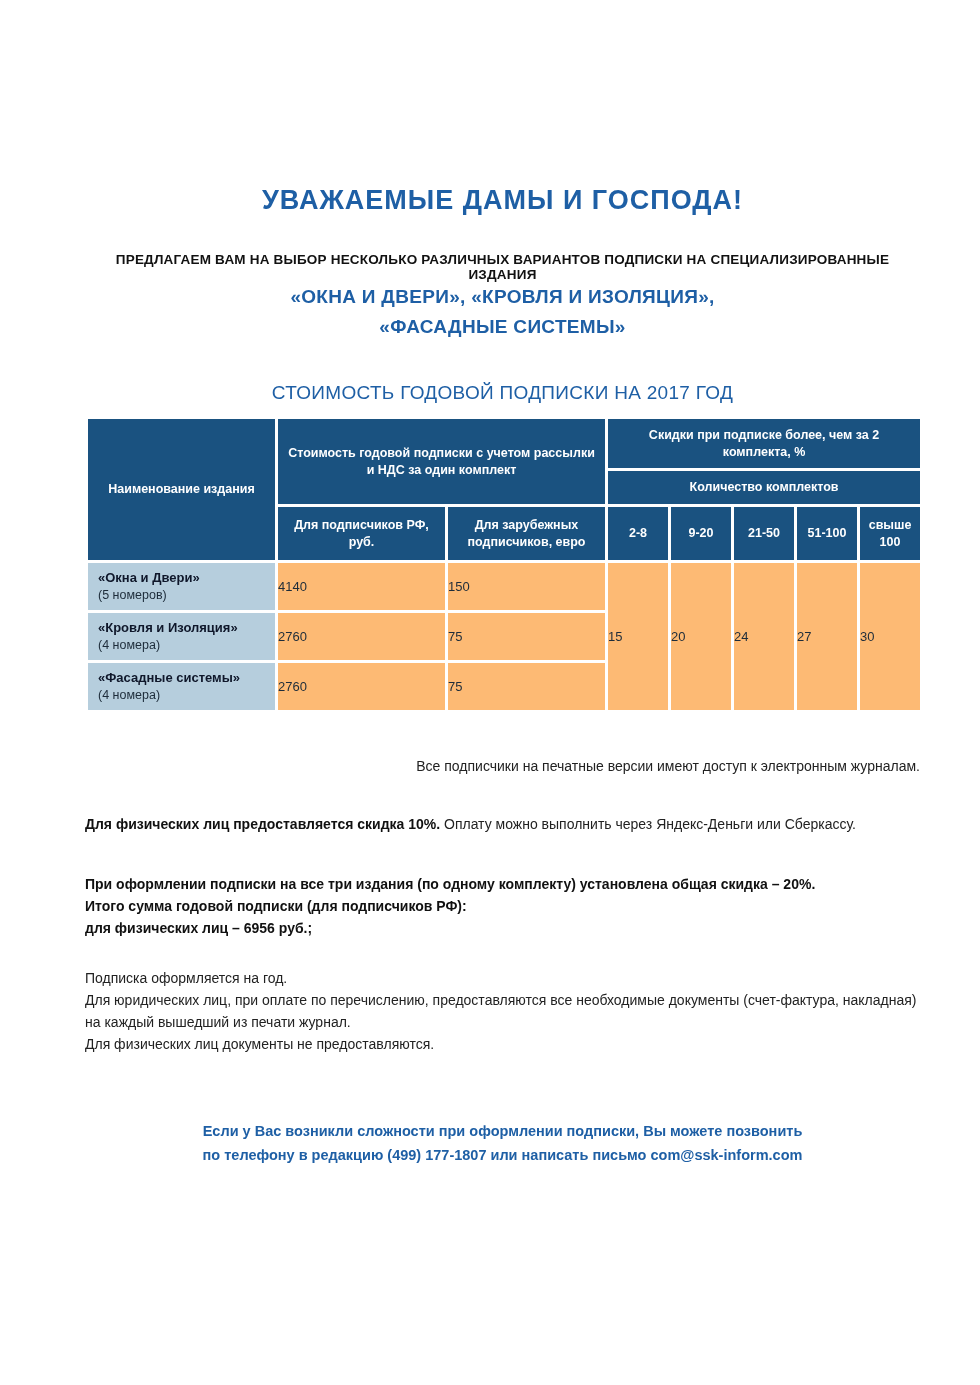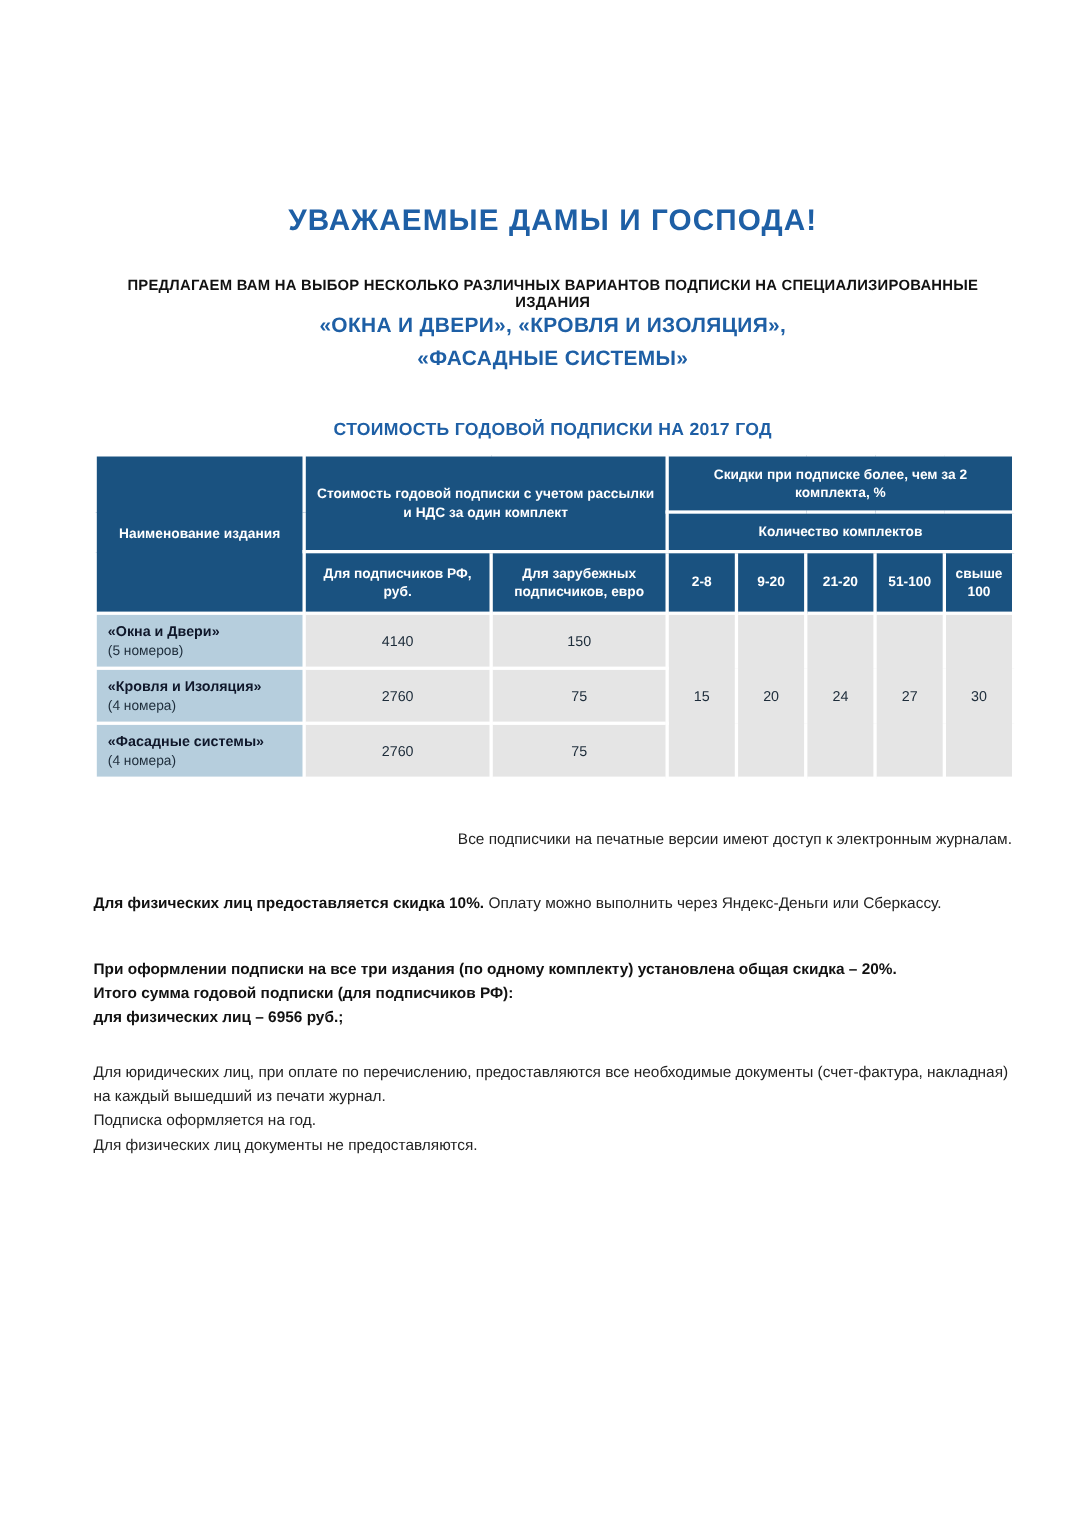--- a/index.html
+++ b/index.html
@@ -37,22 +37,22 @@
     color: #1e5fa5;
     font-size: 19px;
     font-weight: bold;
     line-height: 30px;
     letter-spacing: 0.3px;
   }
   .table-caption {
     margin-top: 40px;
     text-align: center;
     color: #1e5fa5;
-    font-size: 16px;
-    font-weight: bold;
+    font-size: 19px;
+    font-weight: normal;
     letter-spacing: 0.3px;
   }
 
   table.price-table {
     margin-top: 12px;
     border-collapse: collapse;
     width: 835px;
     table-layout: fixed;
   }
   .price-table th, .price-table td {
@@ -85,22 +85,22 @@
     color: #0f172a;
     font-size: 13px;
     line-height: 1.3;
   }
   td.name-cell .pub-note {
     font-size: 12.5px;
     color: #1d2c3a;
     line-height: 1.3;
   }
   td.val {
-    background: #e5e5e5;
-    text-align: center;
+    background: #fdba74;
+    text-align: left;
     vertical-align: middle;
     font-size: 13px;
     color: #1d2c3a;
   }
 
   .para {
     font-size: 14px;
     line-height: 22px;
     color: #222222;
   }
@@ -154,21 +154,21 @@
           <th colspan="5">Скидки при подписке более, чем за 2 комплекта, %</th>
         </tr>
         <tr class="h2">
           <th colspan="5">Количество комплектов</th>
         </tr>
         <tr class="h3">
           <th>Для подписчиков РФ, руб.</th>
           <th>Для зарубежных подписчиков, евро</th>
           <th>2-8</th>
           <th>9-20</th>
-          <th>21-20</th>
+          <th>21-50</th>
           <th>51-100</th>
           <th>свыше 100</th>
         </tr>
 
         <tr class="body">
           <td class="name-cell">
             <div class="pub-name">«Окна и Двери»</div>
             <div class="pub-note">(5 номеров)</div>
           </td>
           <td class="val">4140</td>
@@ -202,20 +202,24 @@
 
     <p class="para p-individuals"><span class="bold-lead">Для физических лиц предоставляется скидка 10%.</span><span> Оплату можно выполнить через Яндекс-Деньги или Сберкассу.</span></p>
 
     <div class="para p-bundle">
       <div>При оформлении подписки на все три издания (по одному комплекту) установлена общая скидка – 20%.</div>
       <div>Итого сумма годовой подписки (для подписчиков РФ):</div>
       <div>для физических лиц – 6956 руб.;</div>
     </div>
 
     <div class="para p-terms">
+      <div>Подписка оформляется на год.</div>
       <div>Для юридических лиц, при оплате по перечислению, предоставляются все необходимые документы (счет-фактура, накладная) на каждый вышедший из печати журнал.</div>
-      <div>Подписка оформляется на год.</div>
       <div>Для физических лиц документы не предоставляются.</div>
     </div>
 
+    <div class="footer-note">
+      <div>Если у Вас возникли сложности при оформлении подписки, Вы можете позвонить</div>
+      <div>по телефону в редакцию (499) 177-1807 или написать письмо com@ssk-inform.com</div>
+    </div>
 
   </div>
 </div>
 
 </body></html>

